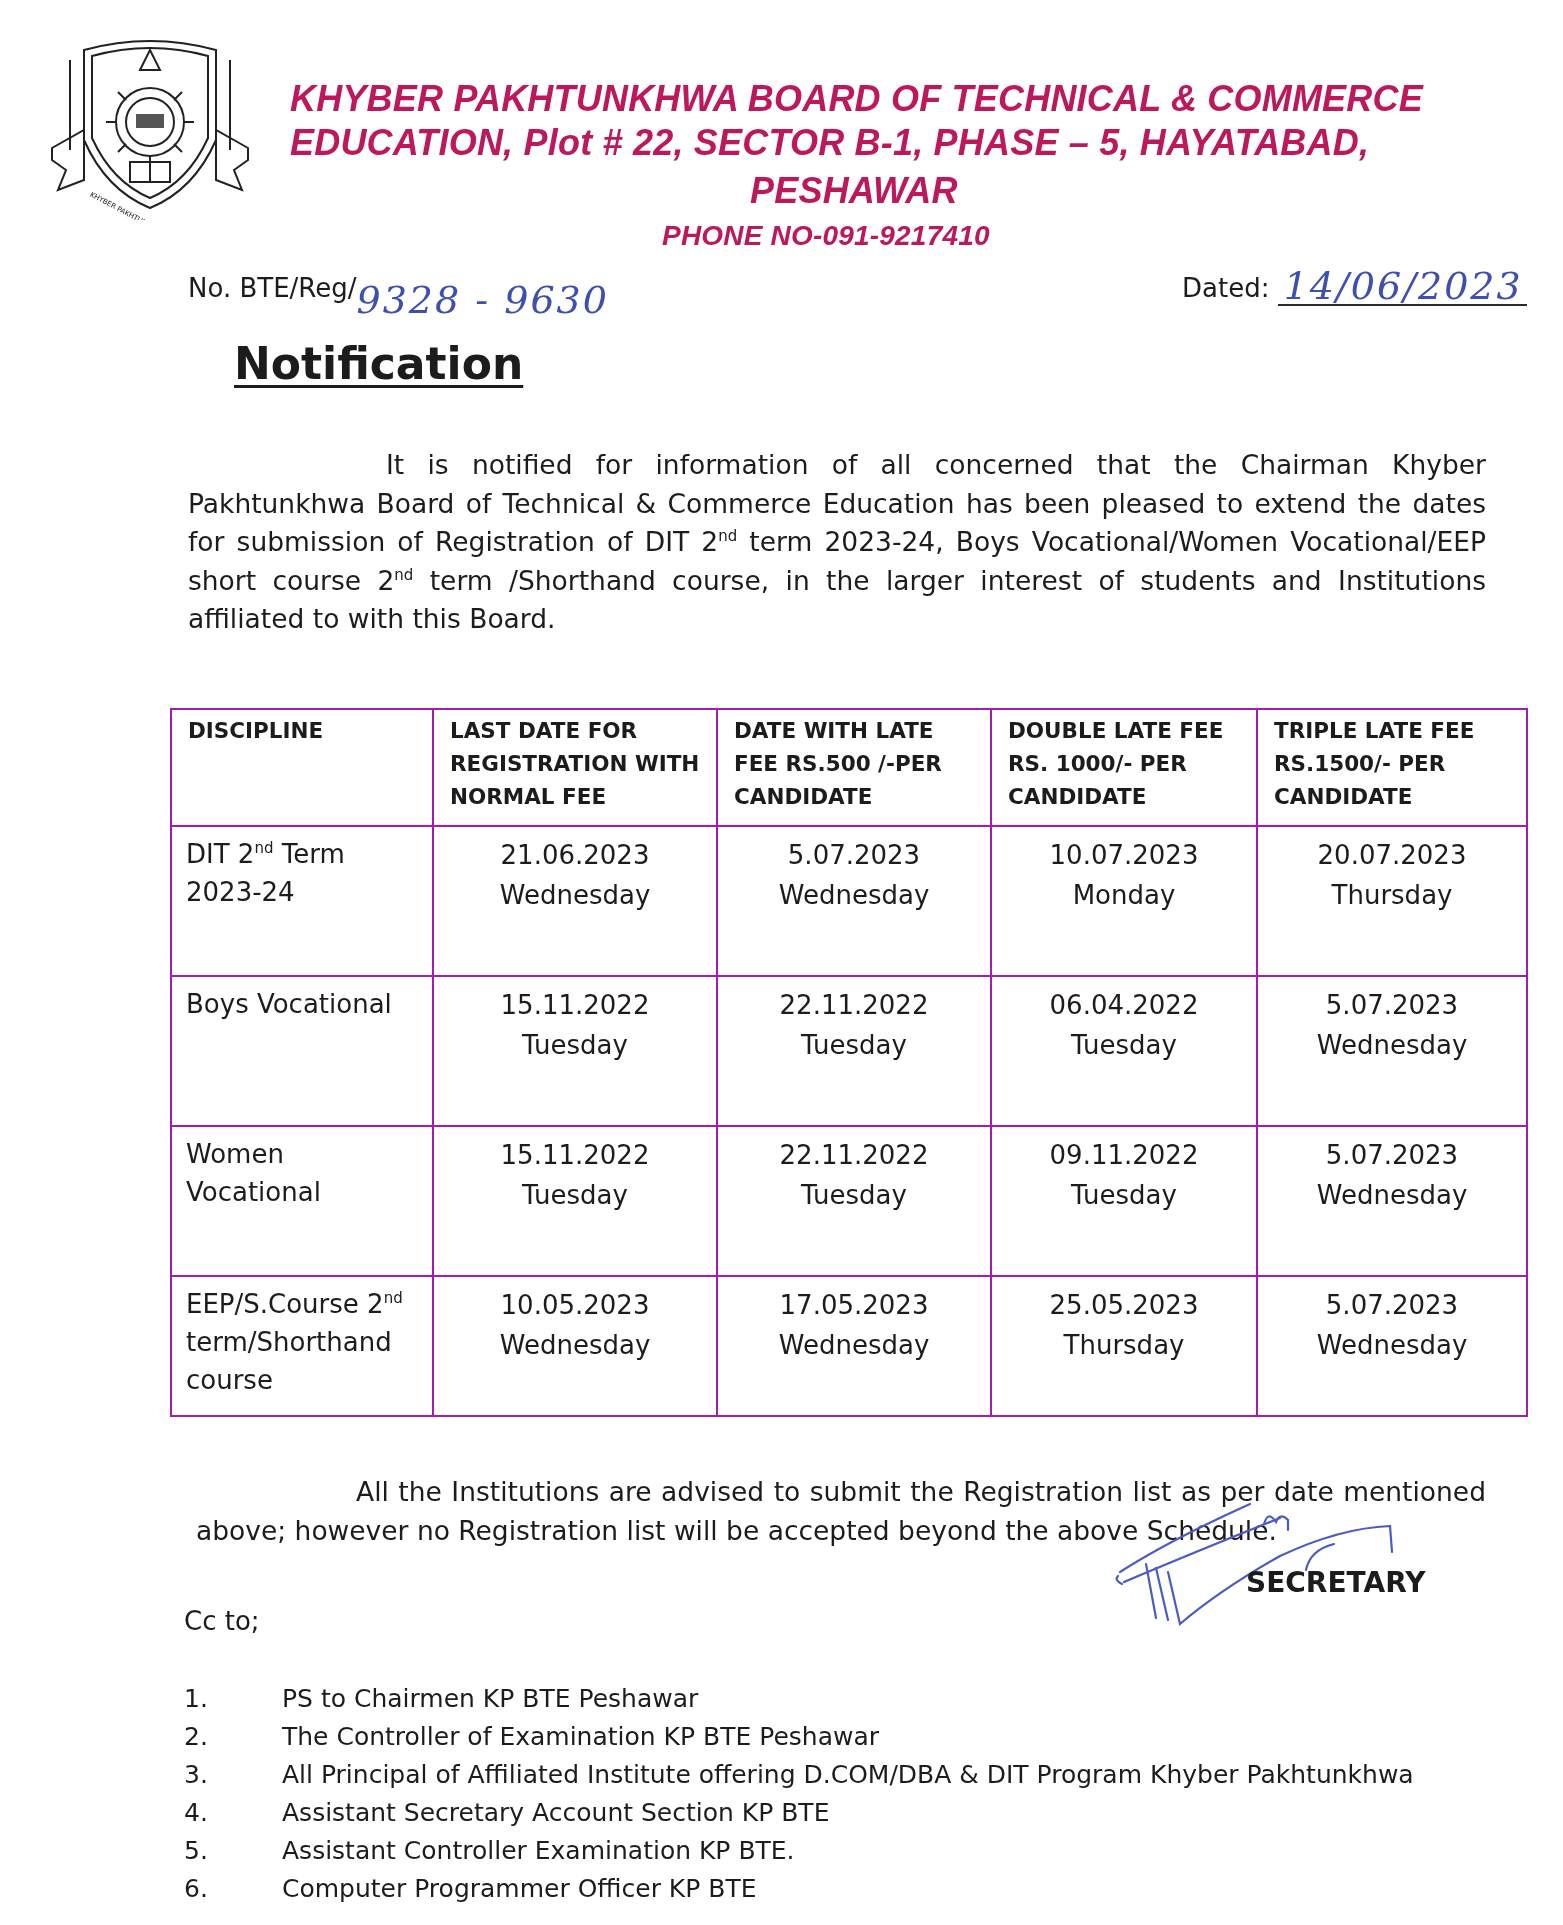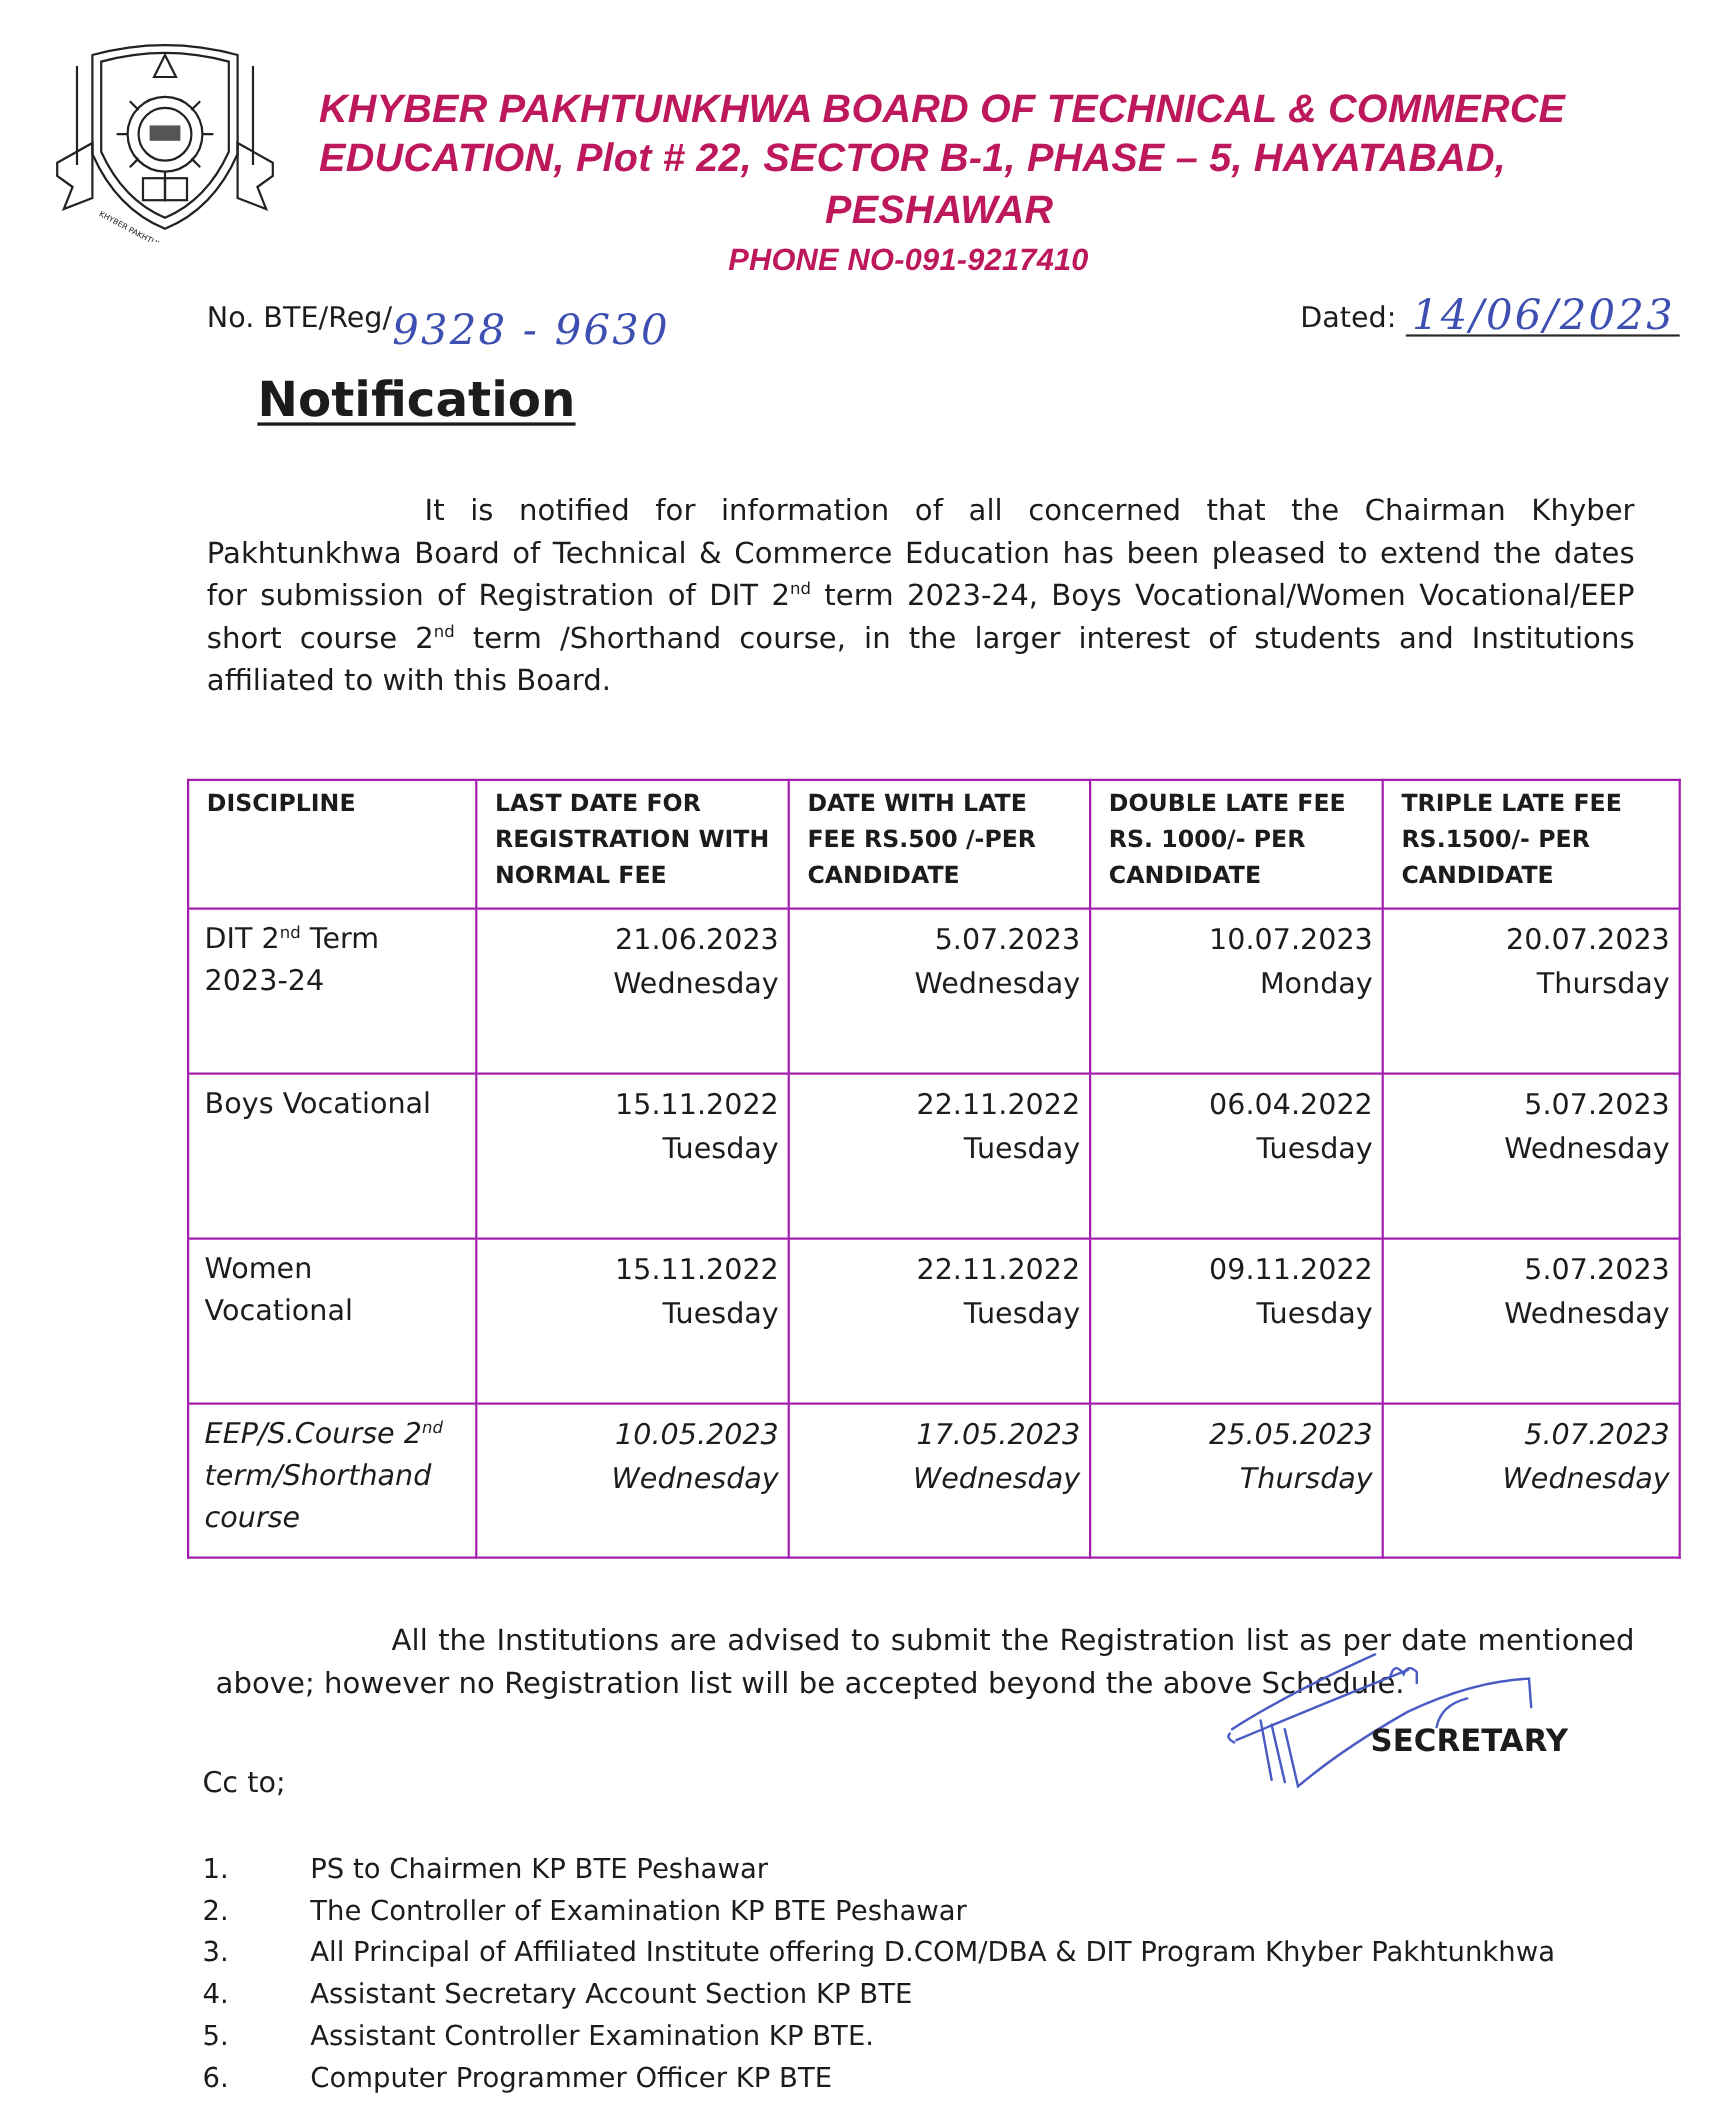--- a/index.html
+++ b/index.html
@@ -56,22 +56,22 @@
   #sched td, #sched th {
     border: 2px solid #a21caf; vertical-align: top;
     font-family: "DejaVu Sans", sans-serif; color: #1c1c1c;
   }
   #sched th {
     text-align: left; font-weight: bold; font-size: 21.5px; line-height: 33px;
     padding: 4px 10px 6px 16px; height: 105px;
   }
   #sched td { height: 136px; padding: 8px 8px 4px 8px; }
   #sched td.disc { text-align: left; font-size: 26px; line-height: 38px; padding-left: 14px; }
-  #sched td.date { text-align: right; font-size: 26px; line-height: 40px; margin-left: 21px; }
-  #sched tr.row-last td { height: 126px; font-style: italic; }
+  #sched td.date { text-align: center; font-size: 26px; line-height: 40px; margin-left: 21px; }
+  #sched tr.row-last td { height: 126px; }
 
   #closing {
     left: 196px; top: 1472px; width: 1290px; font-size: 26.5px; line-height: 39px;
     text-align: justify; text-align-last: left;
   }
   #closing .indent { display: inline-block; width: 160px; }
 
   #signature { left: 1110px; top: 1490px; width: 300px; height: 140px; }
   #secretary { left: 1246px; top: 1566px; font-size: 28px; font-weight: bold; }
 

